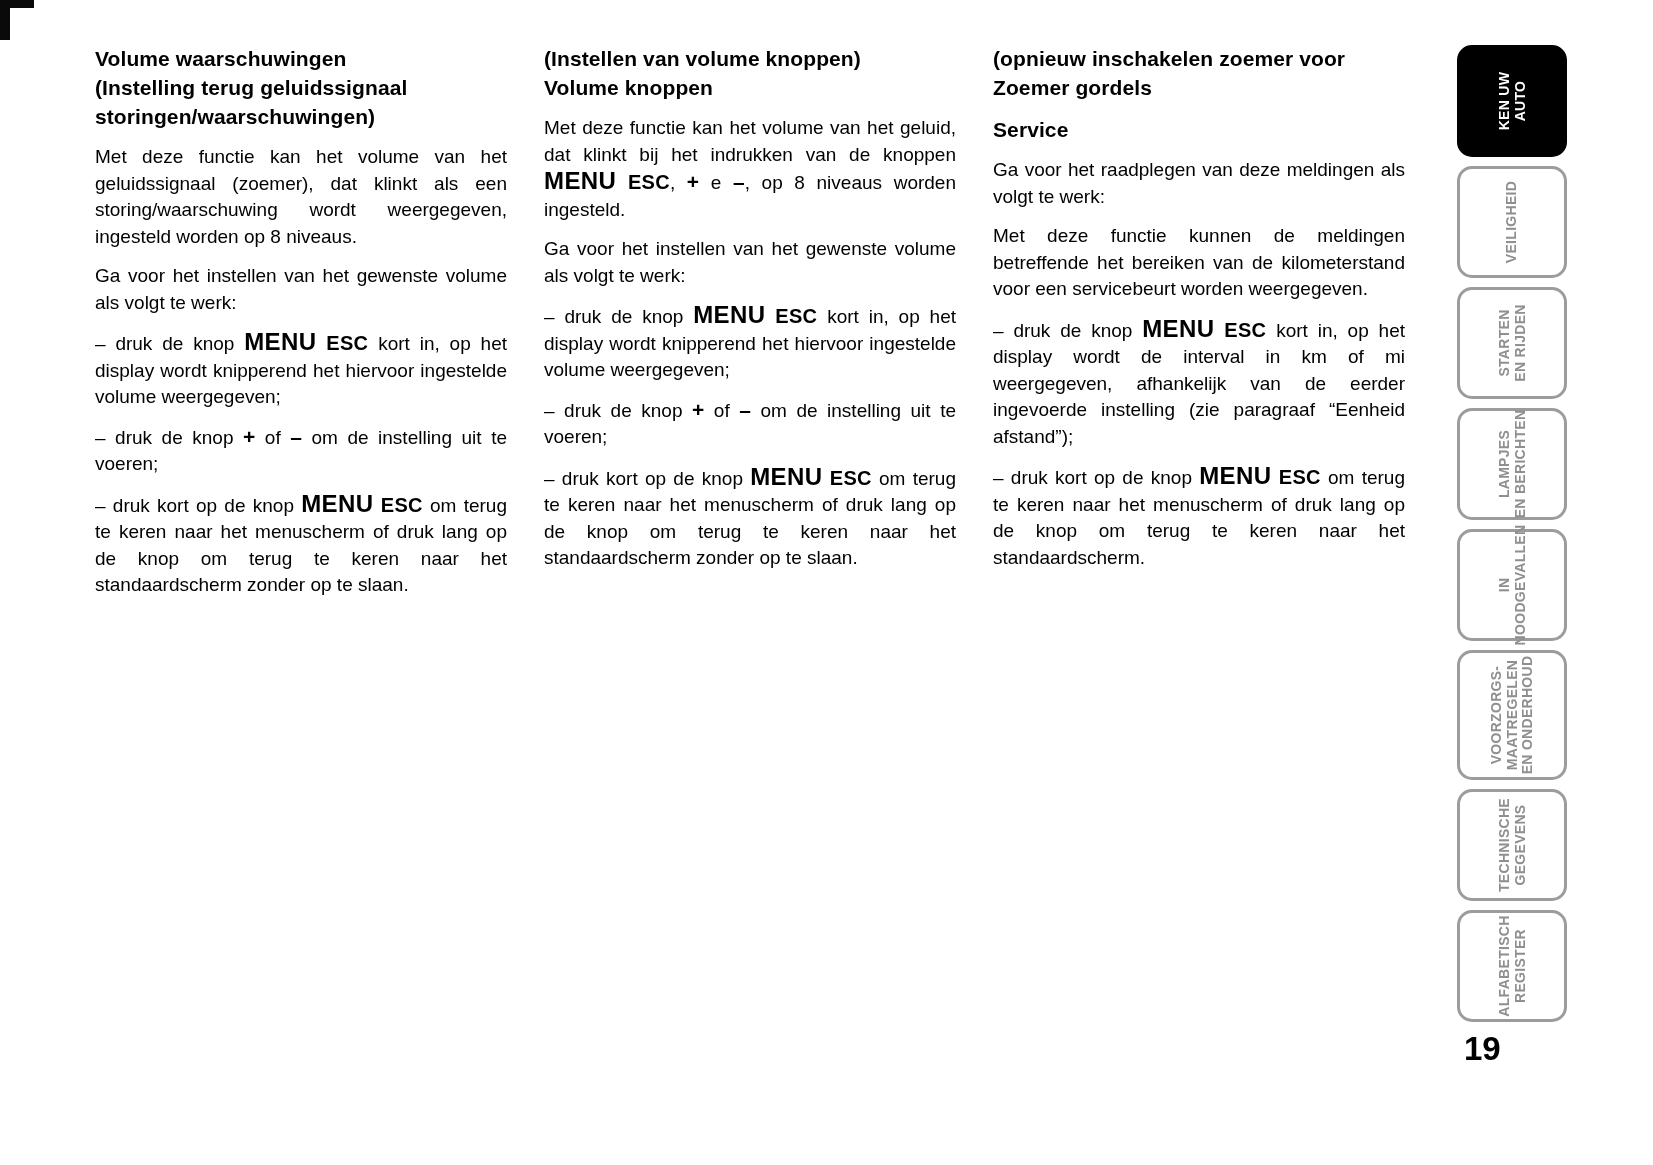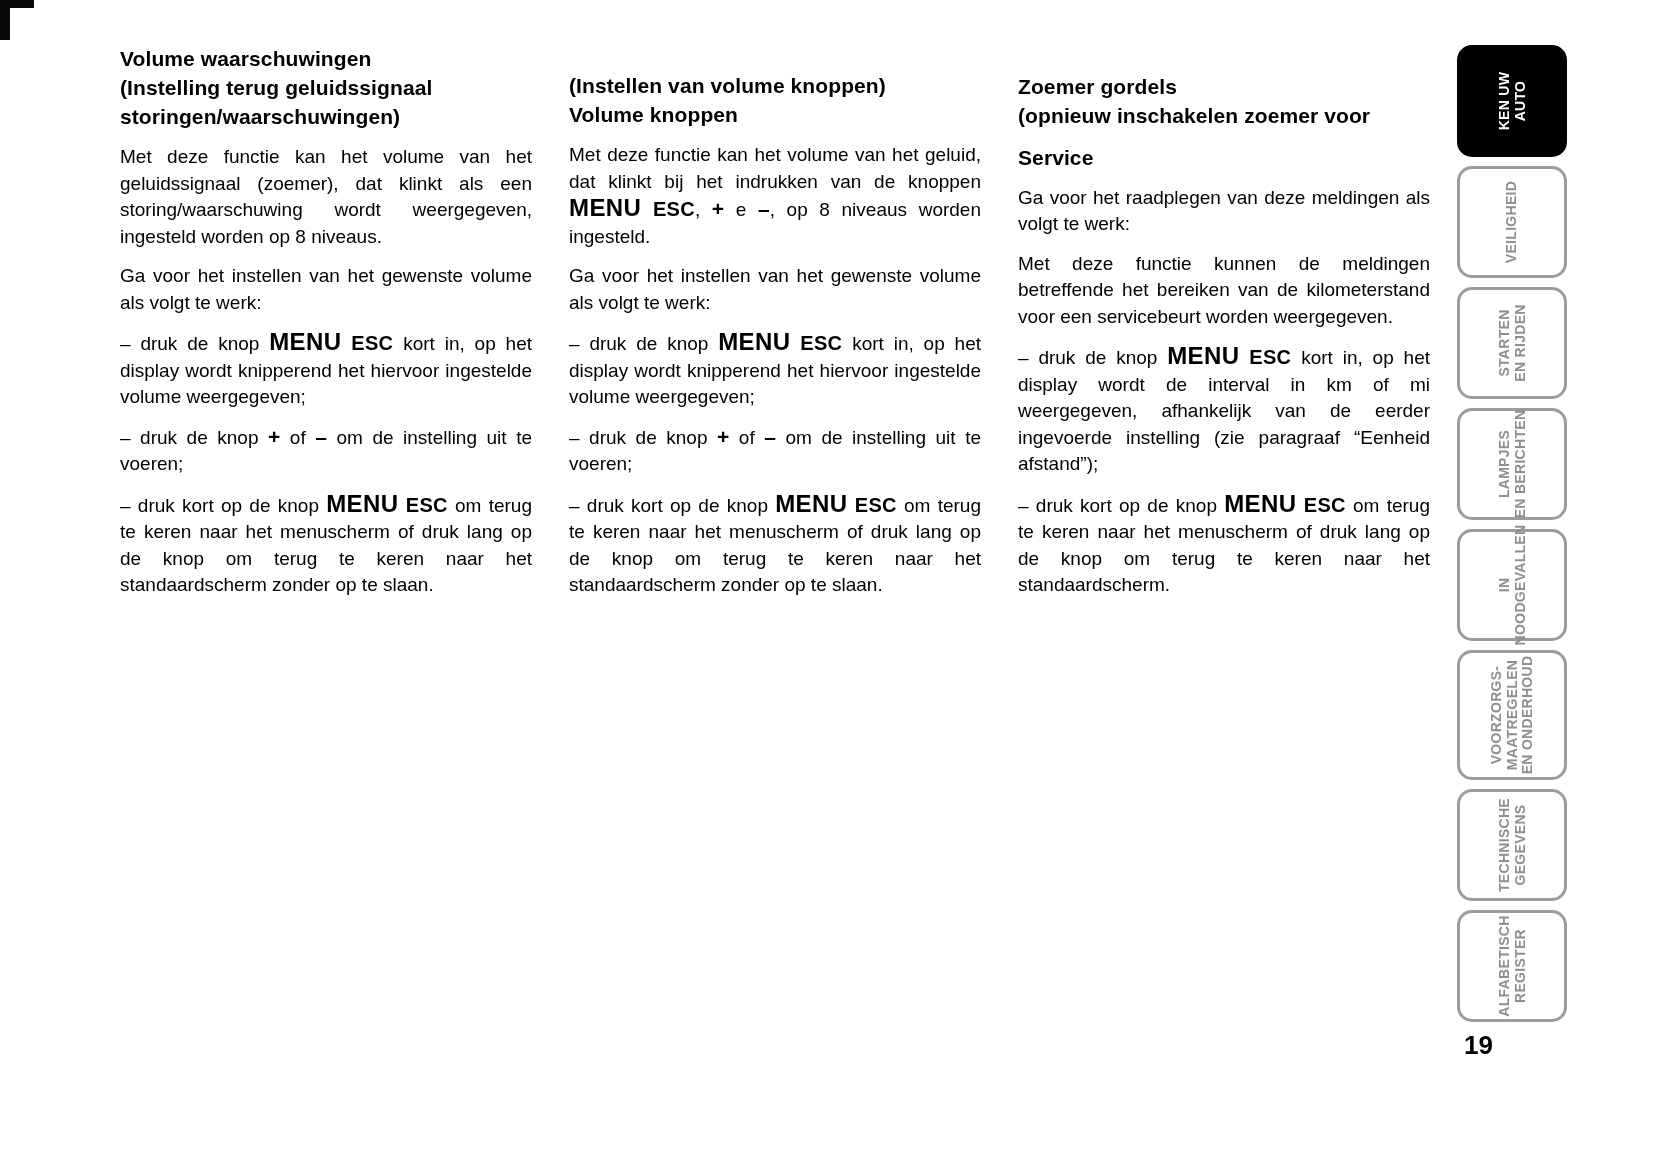--- a/index.html
+++ b/index.html
@@ -9,21 +9,21 @@
     position: relative;
     width: 1653px;
     height: 1165px;
     background: #ffffff;
     overflow: hidden;
     color: #000;
   }
   .corner-mark-v { position: absolute; left: 0; top: 0; width: 10px; height: 40px; background: #0a0a0a; }
   .corner-mark-h { position: absolute; left: 0; top: 0; width: 34px; height: 8px; background: #0a0a0a; }
 
-  .content { position: absolute; left: 120px; top: 44px; width: 1312px; display: flex; gap: 37px; align-items: flex-end; }
+  .content { position: absolute; left: 95px; top: 44px; width: 1312px; display: flex; gap: 37px; }
   .column { width: 412px; }
 
   h2.heading { font-size: 21px; font-weight: bold; line-height: 29px; margin-bottom: 13px; letter-spacing: 0.1px; }
   .column h2.heading:not(:first-child) { }
 
   p.para { font-size: 19px; line-height: 26.5px; text-align: justify; margin-bottom: 13px; }
   .seg-menu { font-weight: bold; font-size: 24px; letter-spacing: 0.4px; }
   .seg-esc  { font-weight: bold; font-size: 20px; letter-spacing: 0.3px; }
   .seg-b    { font-weight: bold; font-size: 21px; }
 
@@ -45,21 +45,21 @@
     text-align: center;
     font-weight: bold;
     font-size: 14px;
     line-height: 15.5px;
     letter-spacing: 0.3px;
     color: #8f8f8f;
     white-space: nowrap;
   }
   .tab.active .tab-label { color: #ffffff; }
 
-  .page-number { position: absolute; left: 1464px; top: 1030px; font-size: 26px; font-weight: bold; }
+  .page-number { position: absolute; left: 1464px; top: 1030px; font-size: 33px; font-weight: bold; }
 </style>
 </head>
 <body>
 
 <div class="page">
   <div class="corner-mark-v"></div>
   <div class="corner-mark-h"></div>
 
   <div class="content">
       <div class="column">
@@ -80,22 +80,22 @@
           <div>Volume knoppen</div>
         </h2>
         <p class="para"><span>Met deze functie kan het volume van het geluid, dat klinkt bij het indrukken van de knoppen </span><span class="seg-menu">MENU</span><span> </span><span class="seg-esc">ESC</span><span>, </span><span class="seg-b">+</span><span> e </span><span class="seg-b">–</span><span>, op 8 niveaus worden ingesteld.</span></p>
         <p class="para"><span>Ga voor het instellen van het gewenste volume als volgt te werk:</span></p>
         <p class="para"><span>– druk de knop </span><span class="seg-menu">MENU</span><span> </span><span class="seg-esc">ESC</span><span> kort in, op het display wordt knipperend het hiervoor ingestelde volume weergegeven;</span></p>
         <p class="para"><span>– druk de knop </span><span class="seg-b">+</span><span> of </span><span class="seg-b">–</span><span> om de instelling uit te voeren;</span></p>
         <p class="para"><span>– druk kort op de knop </span><span class="seg-menu">MENU</span><span> </span><span class="seg-esc">ESC</span><span> om terug te keren naar het menuscherm of druk lang op de knop om terug te keren naar het standaardscherm zonder op te slaan.</span></p>
       </div>
       <div class="column">
         <h2 class="heading">
+          <div>(opnieuw inschakelen zoemer voor</div>
           <div>Zoemer gordels</div>
-          <div>(opnieuw inschakelen zoemer voor</div>
         </h2>
         <h2 class="heading">
           <div>Service</div>
         </h2>
         <p class="para"><span>Ga voor het raadplegen van deze meldingen als volgt te werk:</span></p>
         <p class="para"><span>Met deze functie kunnen de meldingen betreffende het bereiken van de kilometerstand voor een servicebeurt worden weergegeven.</span></p>
         <p class="para"><span>– druk de knop </span><span class="seg-menu">MENU</span><span> </span><span class="seg-esc">ESC</span><span> kort in, op het display wordt de interval in km of mi weergegeven, afhankelijk van de eerder ingevoerde instelling (zie paragraaf “Eenheid afstand”);</span></p>
         <p class="para"><span>– druk kort op de knop </span><span class="seg-menu">MENU</span><span> </span><span class="seg-esc">ESC</span><span> om terug te keren naar het menuscherm of druk lang op de knop om terug te keren naar het standaardscherm.</span></p>
       </div>
     </div>

